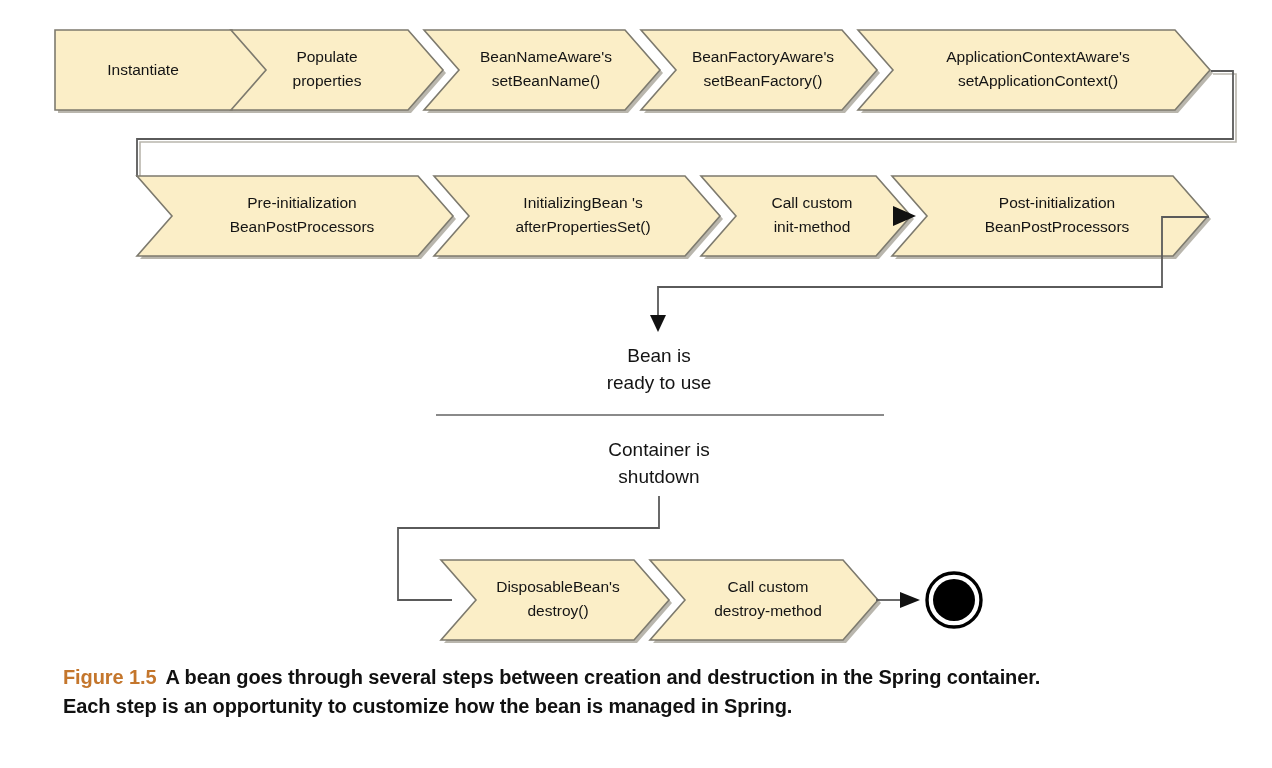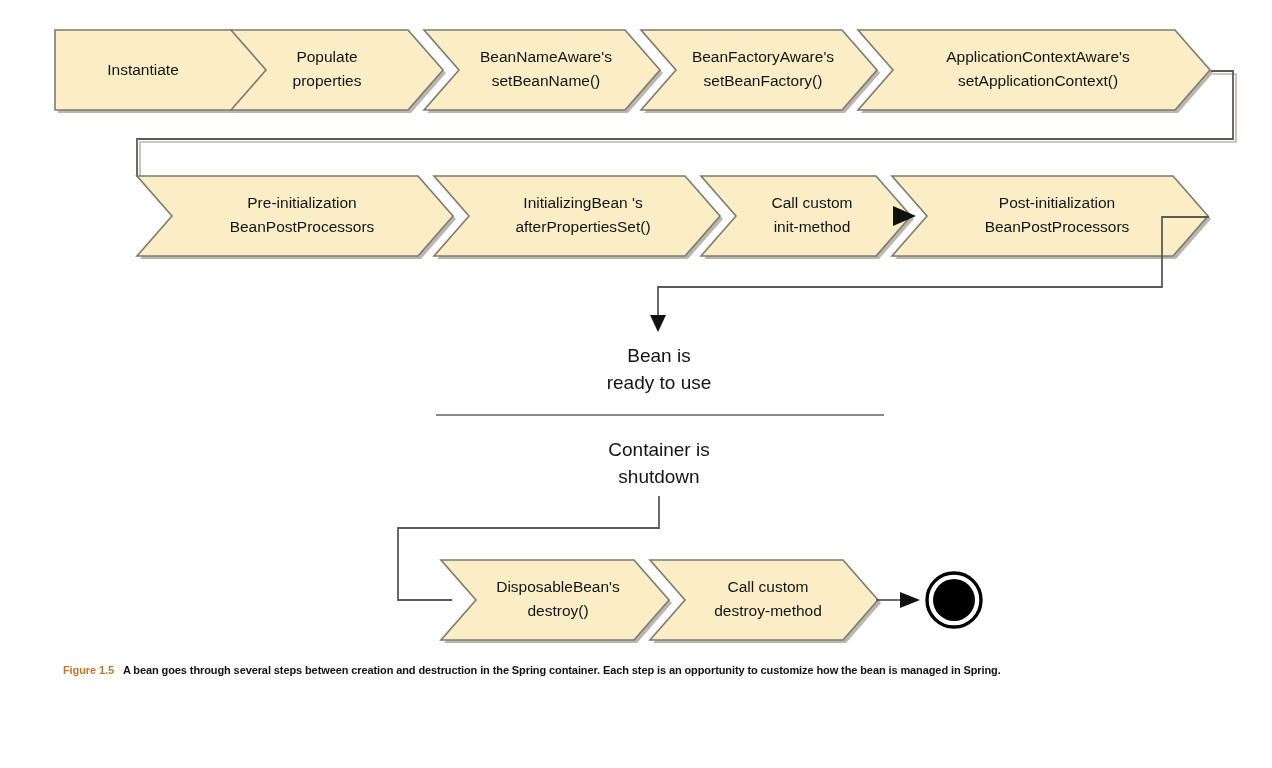--- a/index.html
+++ b/index.html
@@ -78,21 +78,21 @@
   .final-inner {
     fill: #000000;
     stroke: none;
   }
   #caption {
     position: absolute;
     left: 63px;
     top: 663px;
     width: 1010px;
     font-family: "Liberation Sans", sans-serif;
-    font-size: 11px;
+    font-size: 20px;
     font-weight: bold;
     line-height: 1.45;
     color: #111111;
     letter-spacing: -0.1px;
   }
   #caption .fig-num {
     color: #c4762c;
     font-weight: bold;
     margin-right: 9px;
   }

